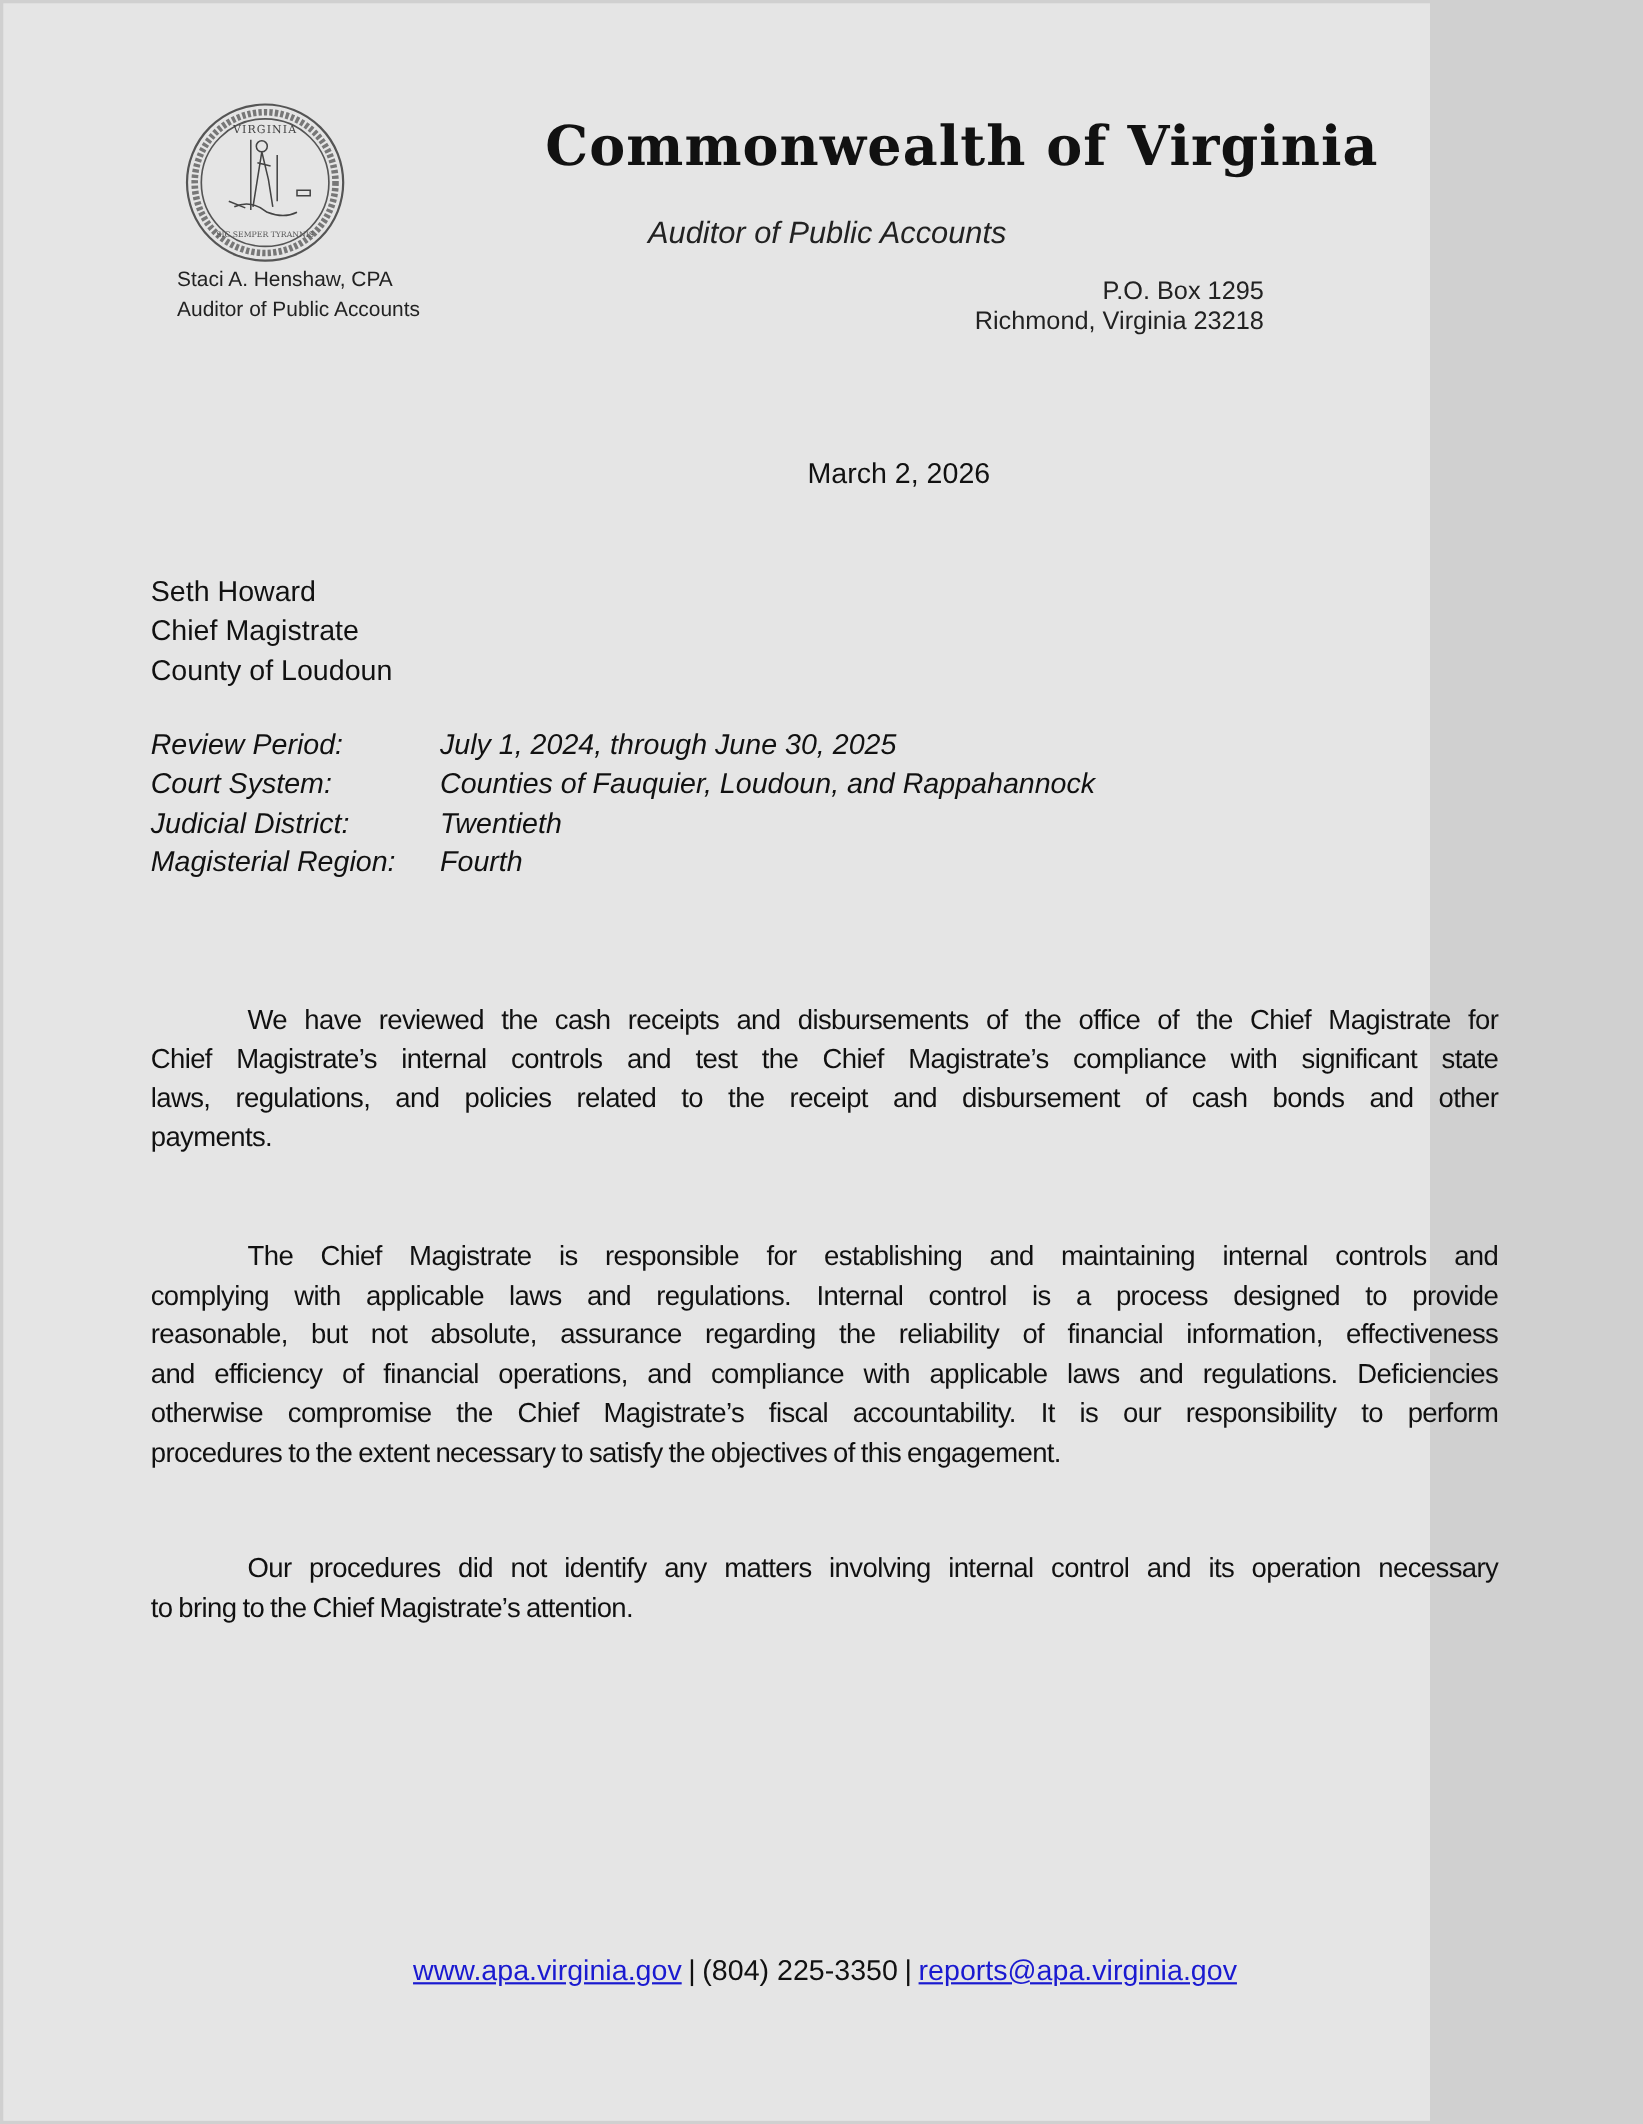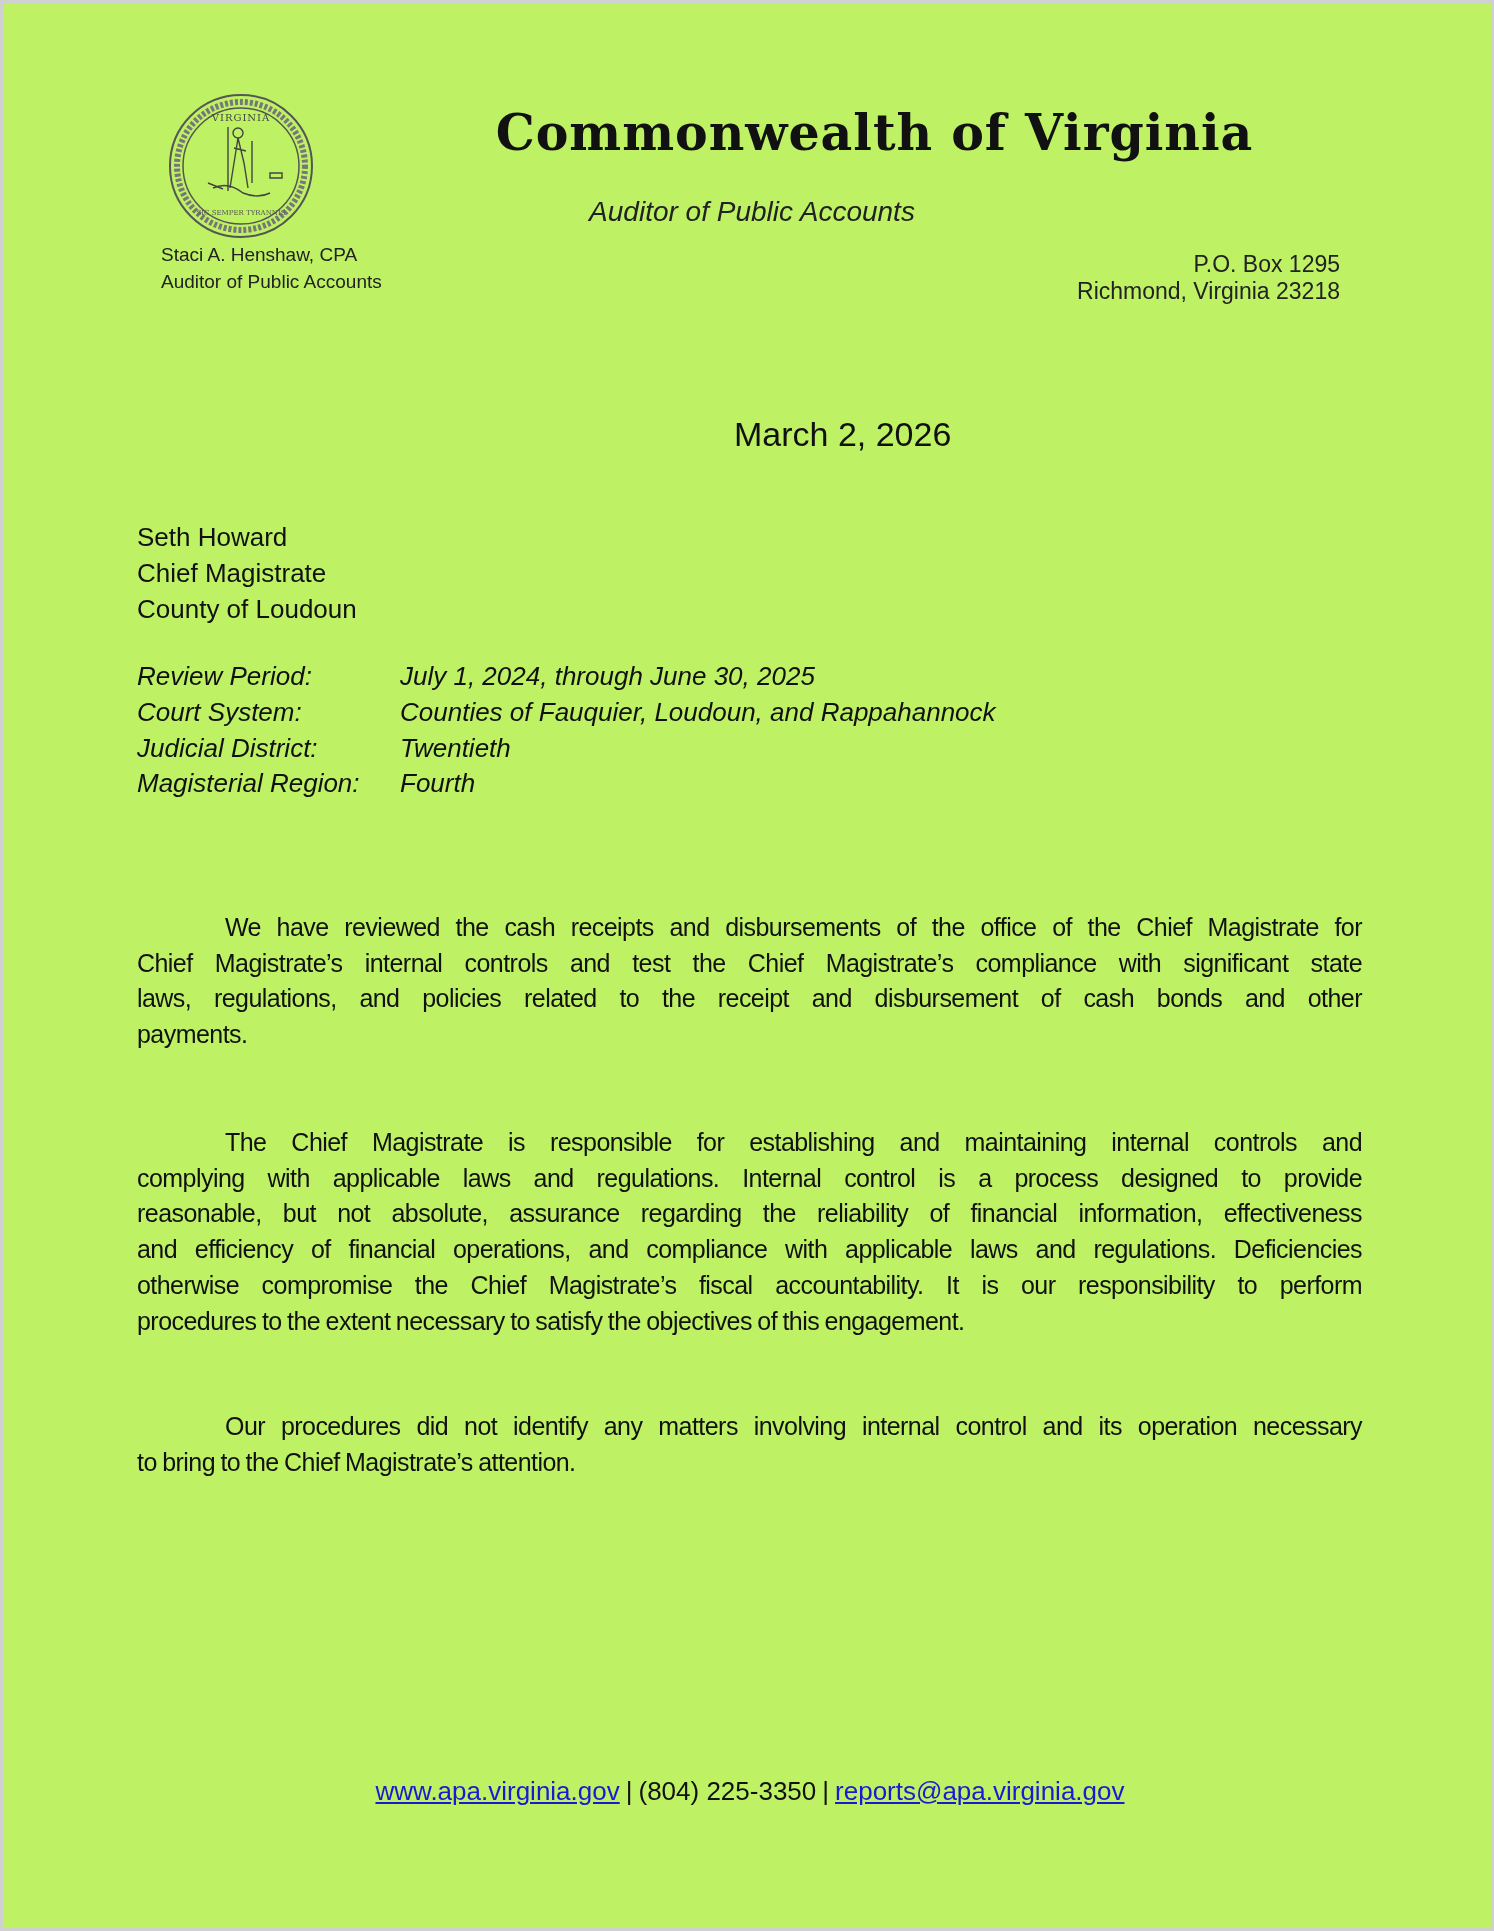--- a/index.html
+++ b/index.html
@@ -2,38 +2,38 @@
 <html><head>
 <meta charset="utf-8">
 <style>
   html, body { margin: 0; padding: 0; }
   body {
     width: 1494px; height: 1931px; position: relative; overflow: hidden;
     background: #d0d0d0;
     font-family: "Liberation Sans", sans-serif; color: #111;
   }
   .page {
-    position: absolute; left: 3px; top: 3px; width: 1488px; height: 1925px;
-    background: #bef264;
+    position: absolute; left: 3px; top: 3px; width: 1297px; height: 1925px;
+    background: #e5e5e5;
   }
   .abs { position: absolute; white-space: nowrap; }
   .seal { position: absolute; left: 165px; top: 90px; width: 146px; height: 146px; }
   .title {
     position: absolute; left: 0; width: 1494px; top: 100px; text-align: center;
     font-family: "DejaVu Serif", serif; font-weight: bold; font-size: 50px;
     letter-spacing: 1px; color: #111; padding-left: 248px; box-sizing: border-box;
   }
   .title-inner { display: inline-block; transform: scaleX(0.98); transform-origin: center; }
   .subtitle {
     position: absolute; top: 193px; left: 567px; width: 364px; text-align: center;
     font-style: italic; font-size: 28px; color: #222;
   }
   .hdr-left { left: 158px; font-size: 19px; line-height: 27px; color: #222; top: 238px; }
   .hdr-right { right: 151px; font-size: 23px; line-height: 27px; color: #222; top: 248px; text-align: right; }
-  .date { left: 731px; top: 412px; font-size: 34px; }
+  .date { left: 731px; top: 412px; font-size: 26px; }
   .recipient { left: 134px; top: 516px; font-size: 26px; line-height: 36px; }
   .review { left: 134px; top: 656px; font-size: 26px; line-height: 35.8px; font-style: italic; }
   .review .row { display: flex; }
   .review .lbl { width: 263px; }
   .para { position: absolute; left: 134px; width: 1225px; font-size: 25px; line-height: 35.7px; }
   .para .ln { display: block; text-align: justify; text-align-last: justify; white-space: nowrap; overflow: visible; letter-spacing: -0.55px; word-spacing: -1px; }
   .para .ln.last { text-align-last: left; }
   .para .ln.first { padding-left: 88px; }
   .p1 { top: 907px; }
   .p2 { top: 1122px; }

